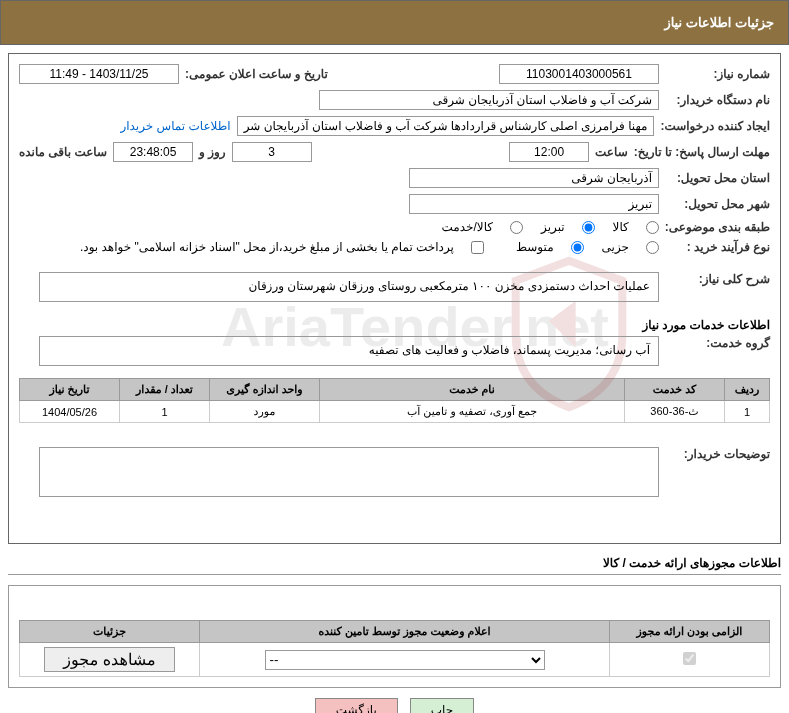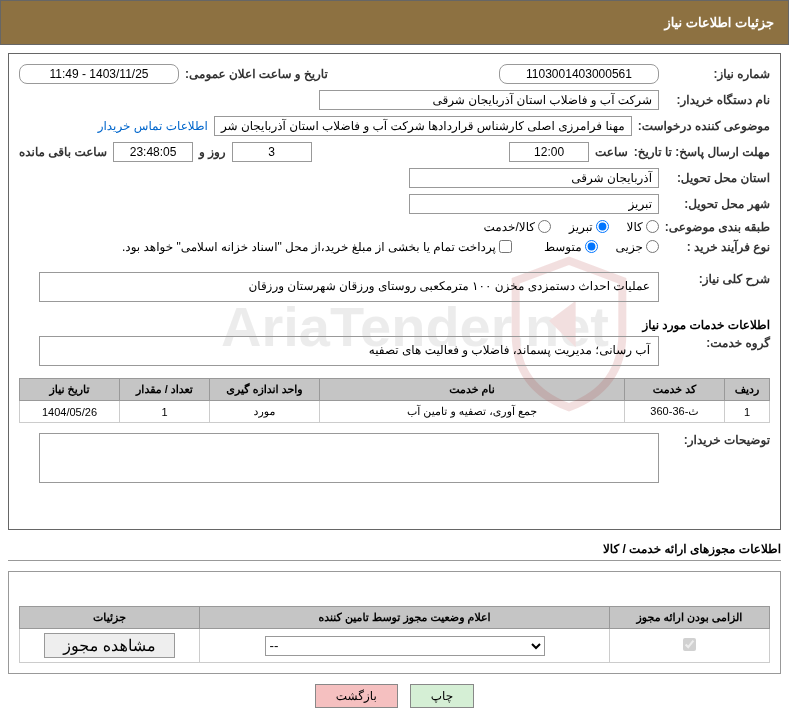--- a/index.html
+++ b/index.html
@@ -74,29 +74,29 @@
   background: #fff;
   padding: 2px 6px;
   min-height: 20px;
   display: inline-flex;
   align-items: center;
   font-size: 12px;
   text-align: center;
   justify-content: center;
 }
 .field-wide { min-width: 340px; justify-content: flex-start; text-align: right; }
-.field-med { min-width: 160px; border-radius: 8px; }
+.field-med { min-width: 160px; }
 .field-sm { min-width: 80px; }
 .field-long { min-width: 250px; justify-content: flex-start; text-align: right; }
 .link {
   color: #0066cc;
   cursor: pointer;
 }
 .radio-group { display: flex; gap: 18px; align-items: center; }
-.radio-item { display: flex; align-items: flex-start; gap: 3px; }
+.radio-item { display: flex; align-items: flex-end; gap: 17px; }
 input[type=radio], input[type=checkbox] {
   width: 13px; height: 13px;
 }
 .section-title {
   font-weight: bold;
   margin-top: 10px;
   margin-bottom: 4px;
 }
 .big-box {
   border: 1px solid #999;
@@ -195,21 +195,21 @@
     <span class="label-inline">تاریخ و ساعت اعلان عمومی:</span>
     <span class="field field-med">1403/11/25 - 11:49</span>
   </div>
 
   <div class="row">
     <span class="label">نام دستگاه خریدار:</span>
     <span class="field field-wide">شرکت آب و فاضلاب استان آذربایجان شرقی</span>
   </div>
 
   <div class="row">
-    <span class="label">موضوعی کننده درخواست:</span>
+    <span class="label">ایجاد کننده درخواست:</span>
     <span class="field field-wide">مهنا فرامرزی اصلی کارشناس قراردادها شرکت آب و فاضلاب استان آذربایجان شر</span>
     <span class="link">اطلاعات تماس خریدار</span>
   </div>
 
   <div class="row">
     <span class="label">مهلت ارسال پاسخ: تا تاریخ:</span>
     <span class="label-inline">ساعت</span>
     <span class="field field-sm">12:00</span>
     <span class="spacer"></span>
     <span class="field field-sm">3</span>
@@ -293,21 +293,21 @@
         <td>1</td>
         <td>ث-36-360</td>
         <td>جمع آوری، تصفیه و تامین آب</td>
         <td>مورد</td>
         <td>1</td>
         <td>1404/05/26</td>
       </tr>
     </tbody>
   </table>
 
-  <div class="row" style="align-items:flex-start; margin-top:10px;">
+  <div class="row" style="align-items:flex-start; margin-top:24px;">
     <span class="label">توضیحات خریدار:</span>
     <div class="notes-box"></div>
   </div>
 
 </div>
 
 <div class="sec-header">اطلاعات مجوزهای ارائه خدمت / کالا</div>
 
 <div class="license-area">
   <table class="license-table">

